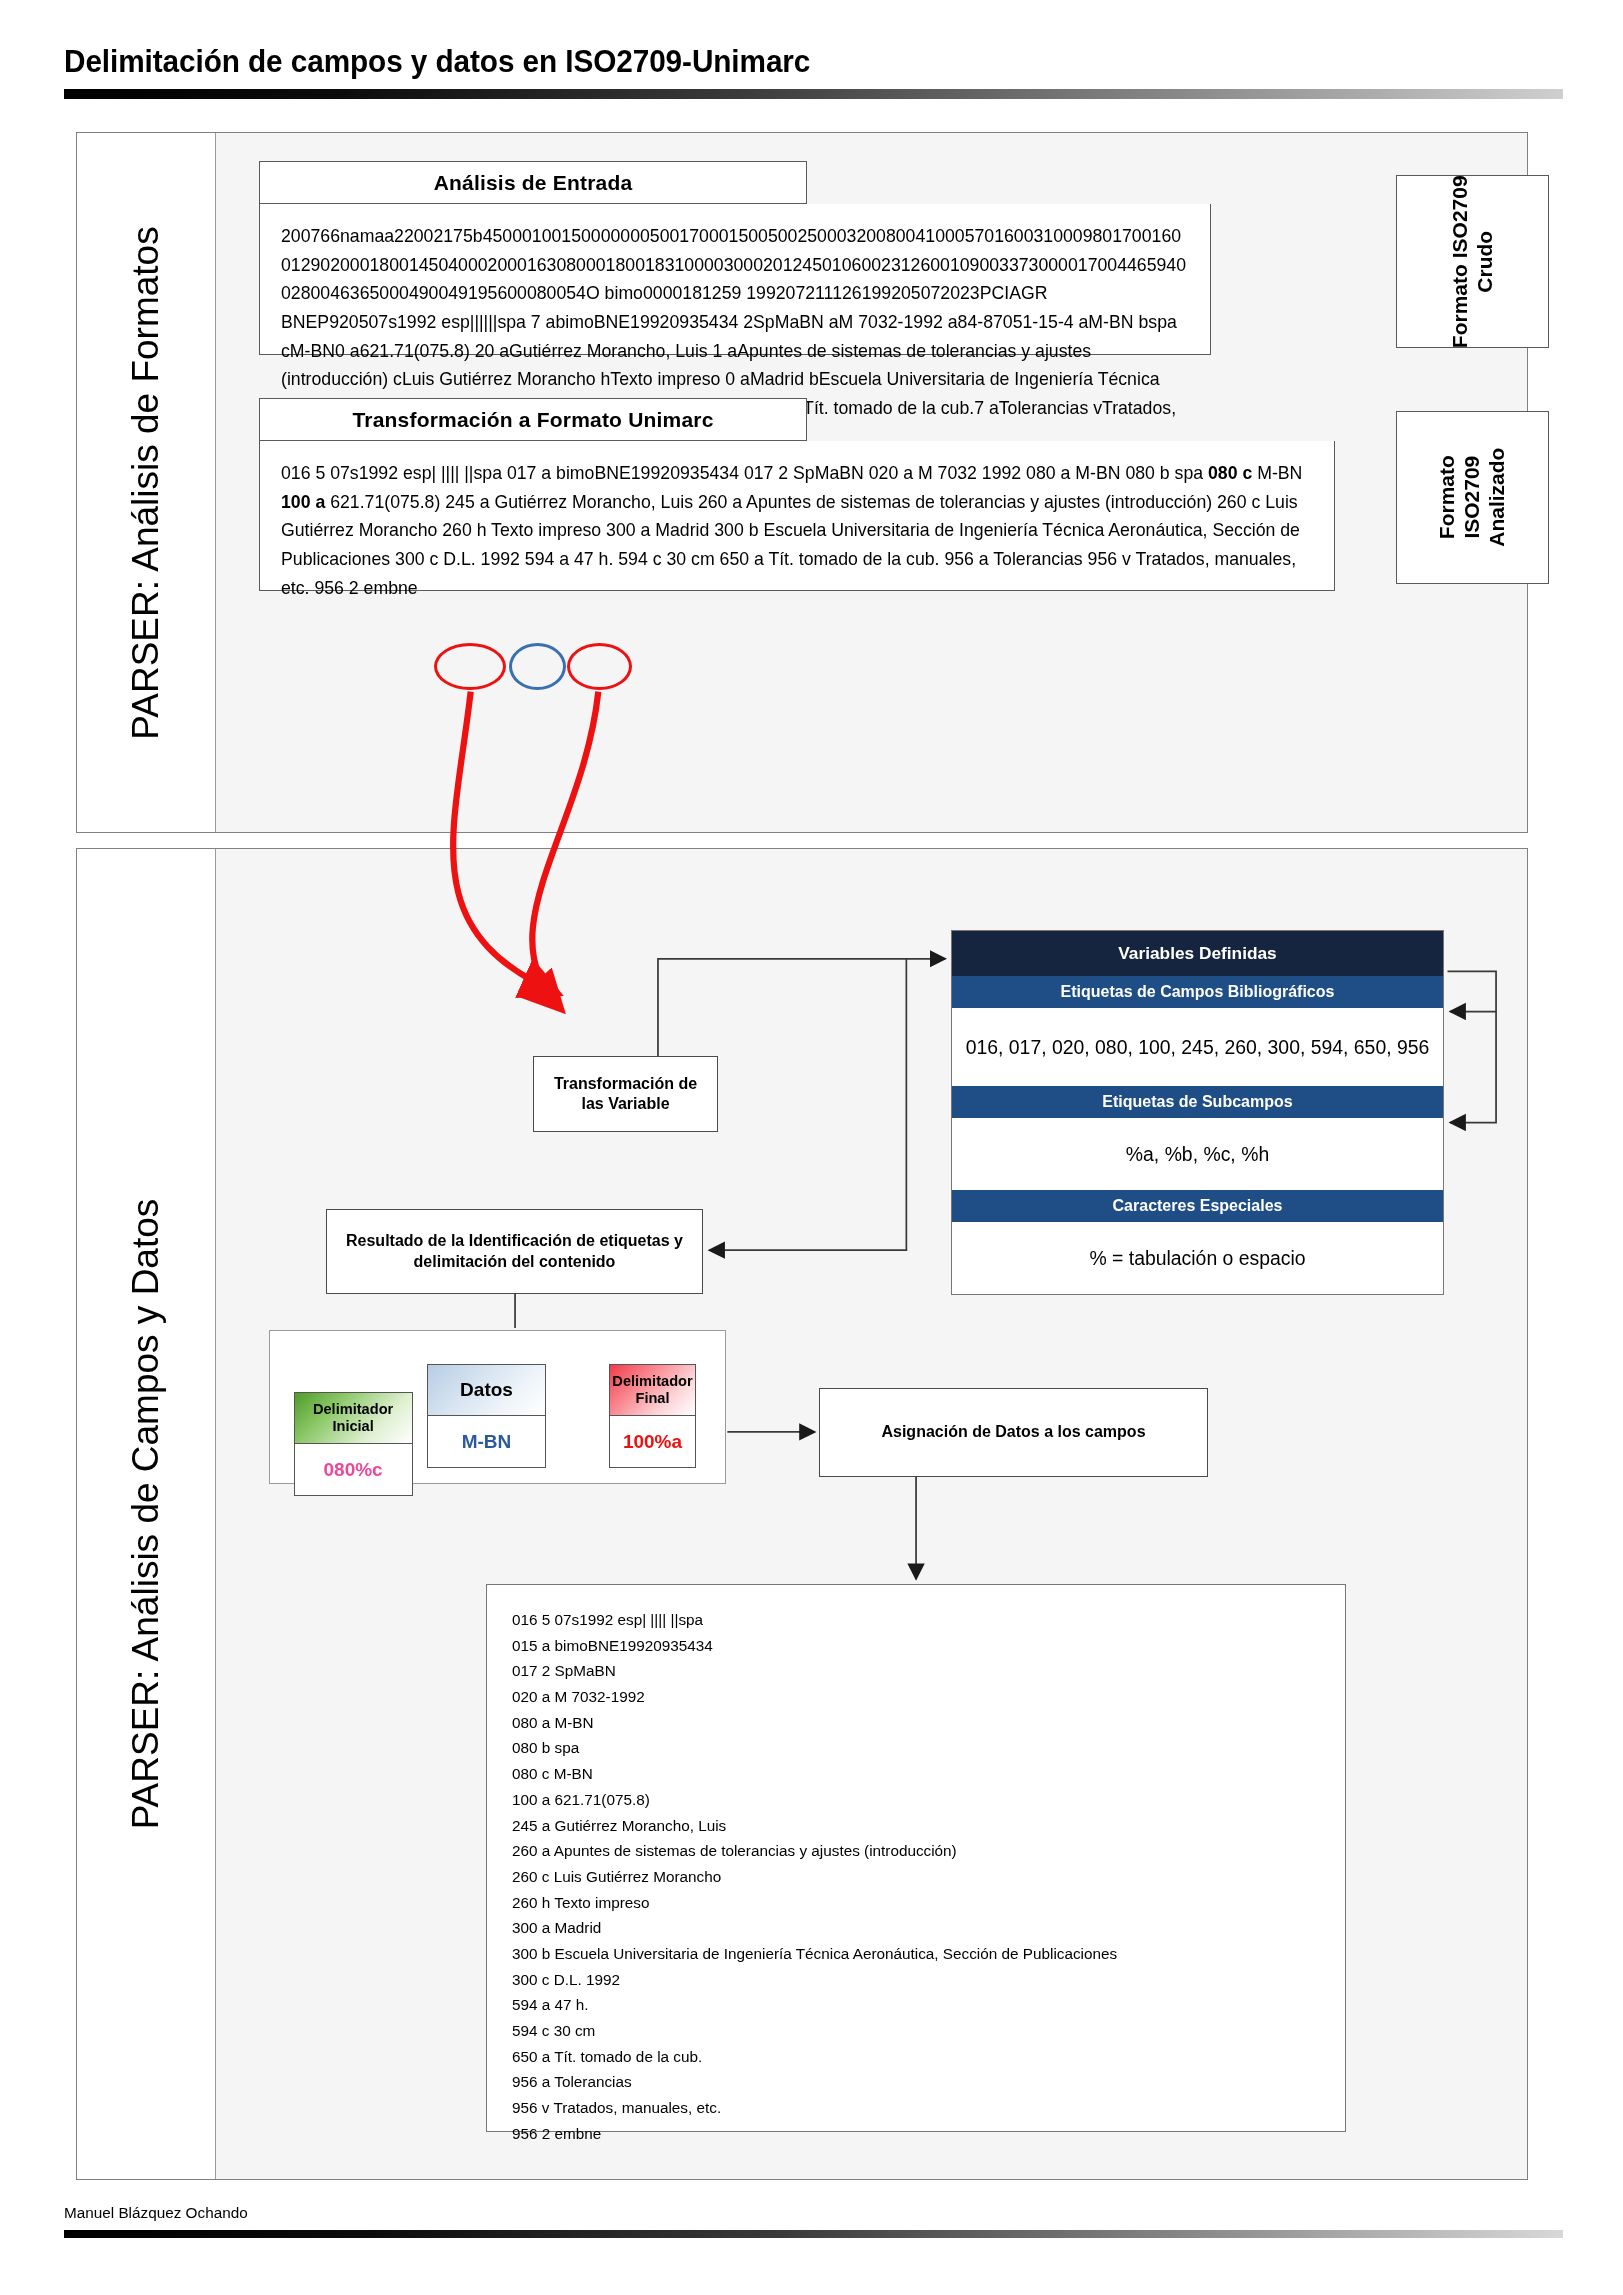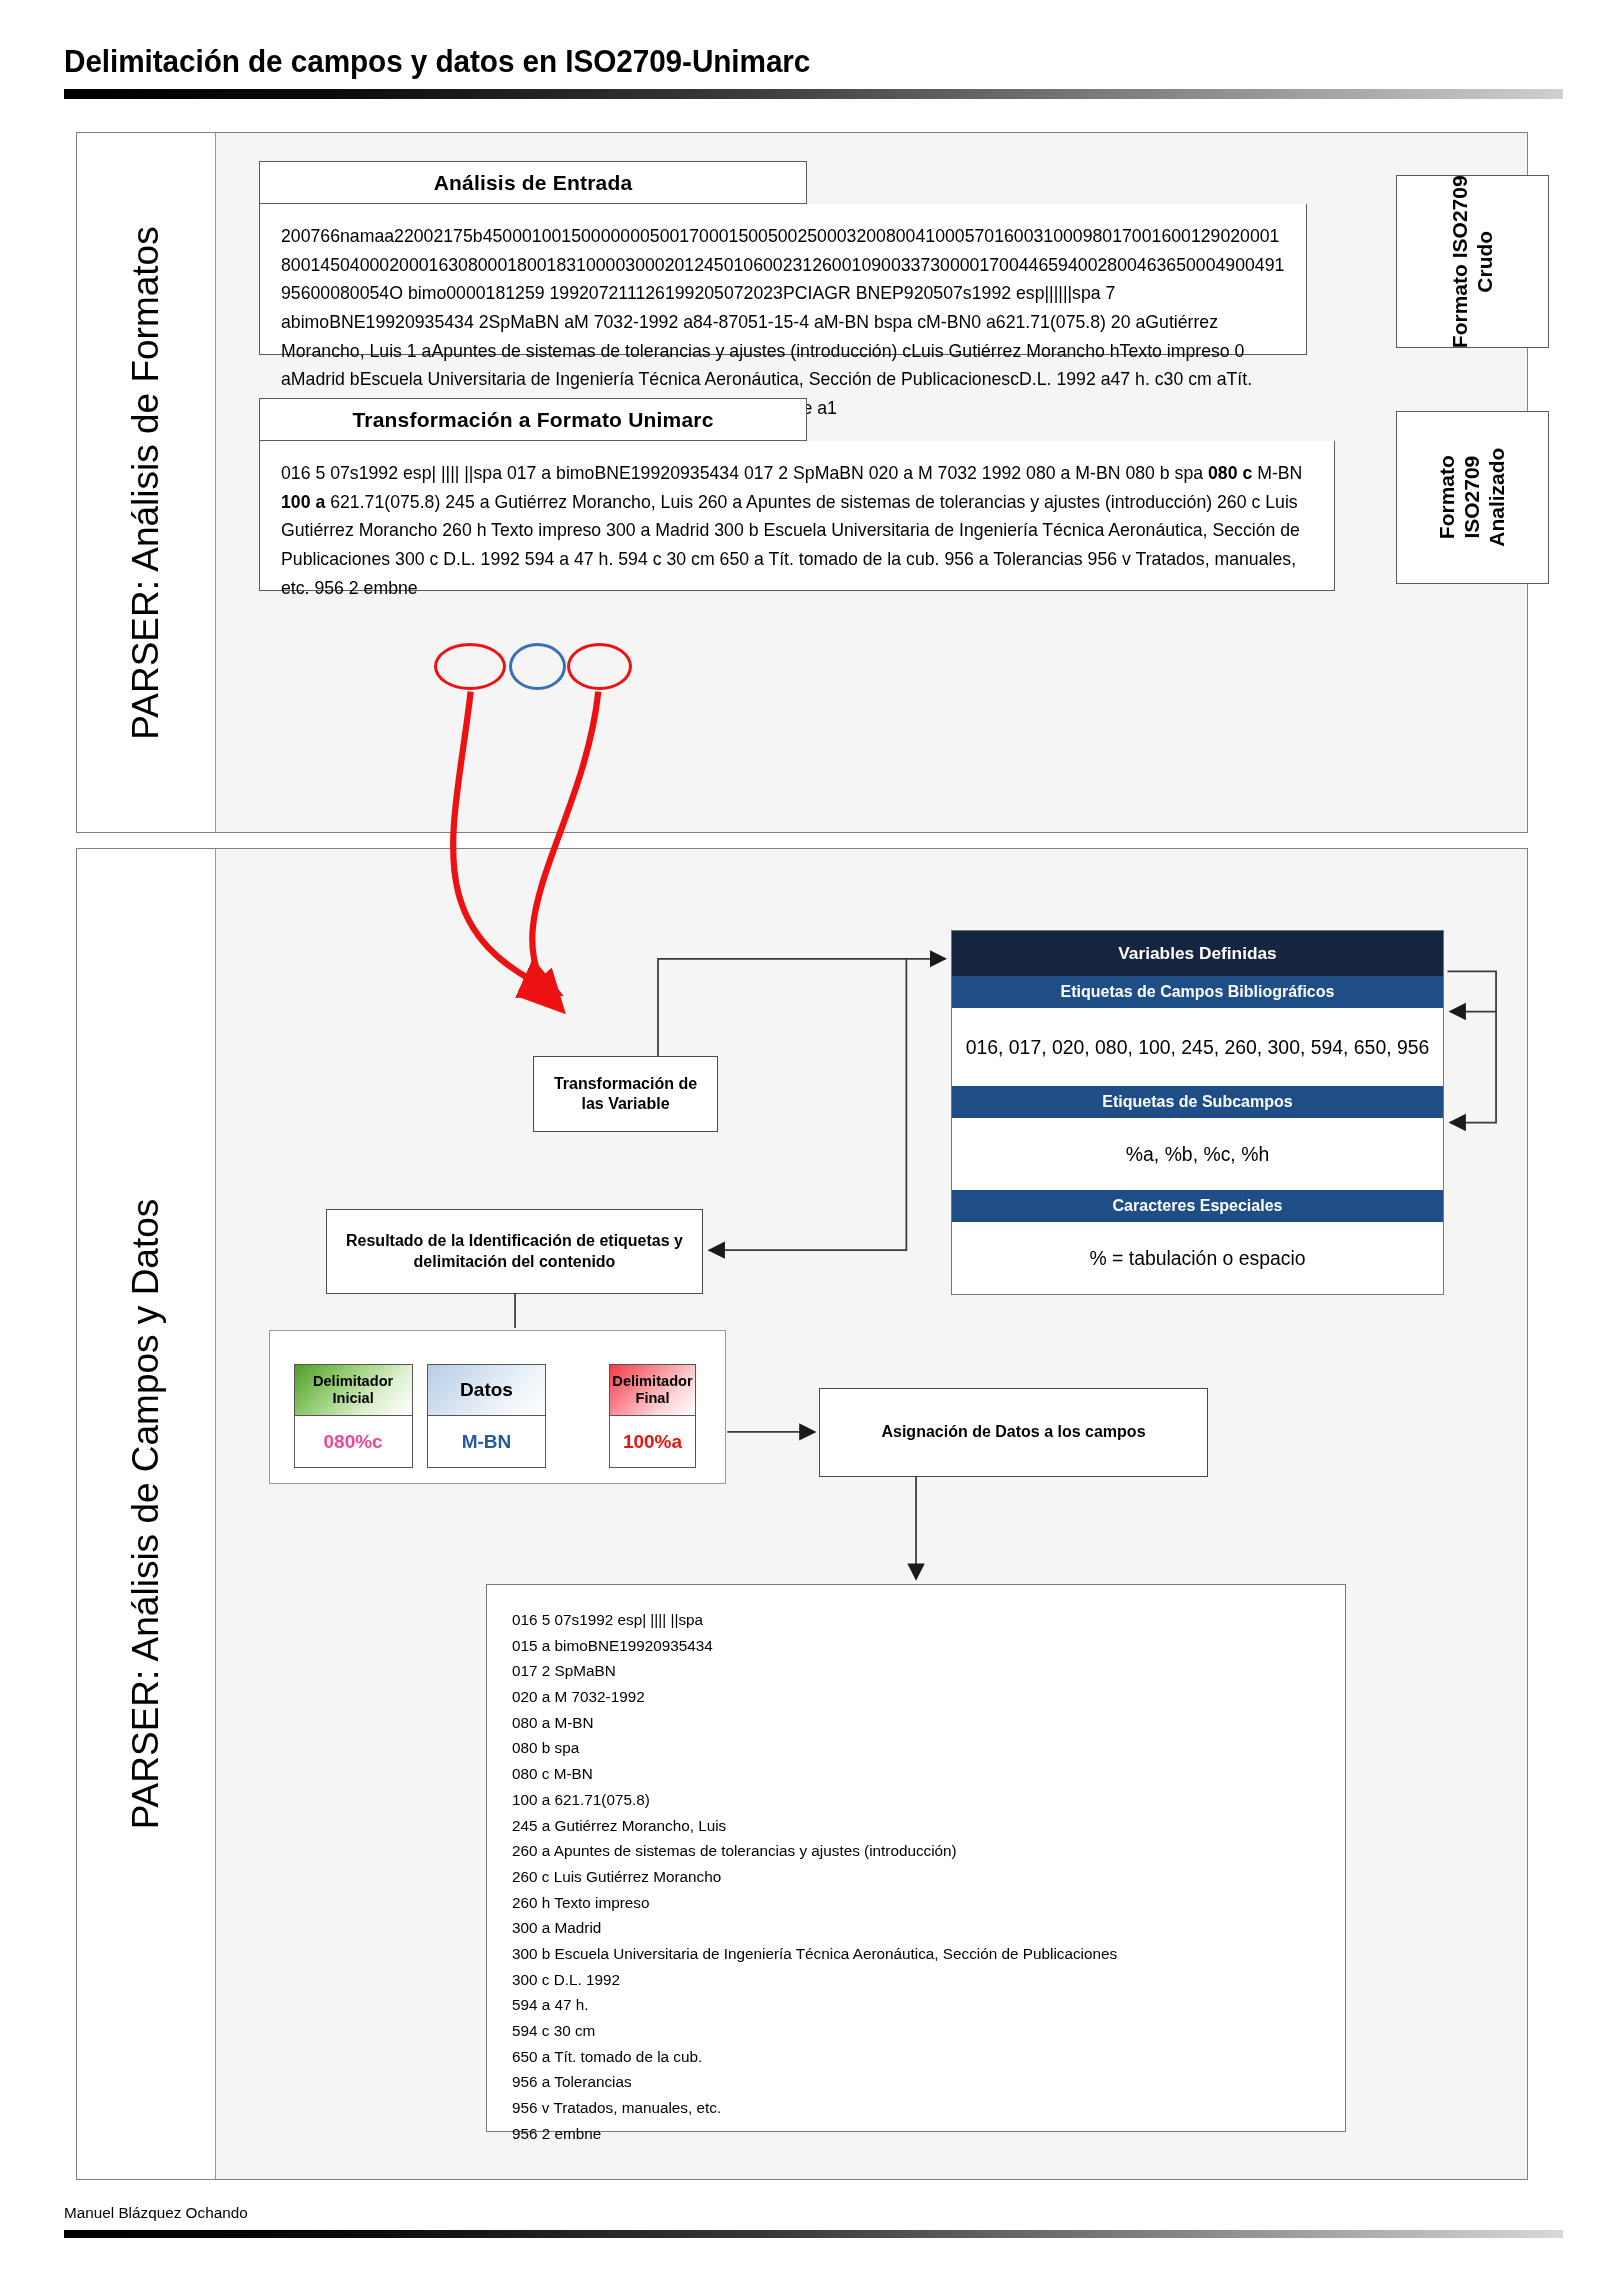--- a/index.html
+++ b/index.html
@@ -186,21 +186,21 @@
     <div id="page-title">Delimitación de campos y datos en ISO2709-Unimarc</div>
   </div>
   <div id="title-rule"></div>
 
   <div class="section" id="section-formats">
     <div class="section-label-col">
       <div class="vlabel">PARSER: Análisis de Formatos</div>
     </div>
     <div class="section-body">
 
-      <div class="titled-box" style="left:43px; top:28px; width:1048px;">
+      <div class="titled-box" style="left:43px; top:28px; width:952px;">
         <div class="tb-head" style="width:548px;">Análisis de Entrada</div>
         <div class="tb-body" style="height:151px;">
           <div class="rawtext">200766namaa22002175b45000100150000000500170001500500250003200800410005701600310009801700160012902000180014504000200016308000180018310000300020124501060023126001090033730000170044659400280046365000490049195600080054O bimo0000181259 199207211126199205072023PCIAGR BNEP920507s1992 esp||||||spa 7 abimoBNE19920935434 2SpMaBN aM 7032-1992 a84-87051-15-4 aM-BN bspa cM-BN0 a621.71(075.8) 20 aGutiérrez Morancho, Luis 1 aApuntes de sistemas de tolerancias y ajustes (introducción) cLuis Gutiérrez Morancho hTexto impreso 0 aMadrid bEscuela Universitaria de Ingeniería Técnica Aeronáutica, Sección de PublicacionescD.L. 1992 a47 h. c30 cm aTít. tomado de la cub.7 aTolerancias vTratados, manuales, etc. 2embne a1</div>
         </div>
       </div>
       <div class="side-box" style="left:1180px; top:42px; width:153px; height:173px;">
         <div class="vtext">Formato ISO2709<br>Crudo</div>
       </div>
 
       <div class="titled-box" style="left:43px; top:265px; width:1076px;">
@@ -238,21 +238,21 @@
     <div class="vp-content" style="height:78px;">016, 017, 020, 080, 100, 245, 260, 300, 594, 650, 956</div>
 
     <div class="band band-mid2">Etiquetas de Subcampos</div>
     <div class="vp-content" style="height:72px;">%a, %b, %c, %h</div>
 
     <div class="band band-mid2">Caracteres Especiales</div>
     <div class="vp-content" style="height:72px;">% = tabulación o espacio</div>
   </div>
 
   <div id="delim-group">
-    <div class="delim-col" style="left:23.6px;">
+    <div class="delim-col" style="left:23.6px;margin-top:28px;">
       <div class="delim-head dh-green">
           <span>Delimitador Inicial</span>
         </div>
       <div class="delim-val v-olive">080%c</div>
     </div>
     <div class="delim-col" style="left:157px;">
       <div class="delim-head dh-blue" style="font-size:19px;">
           <span>Datos</span>
         </div>
       <div class="delim-val v-blue">M-BN</div>

